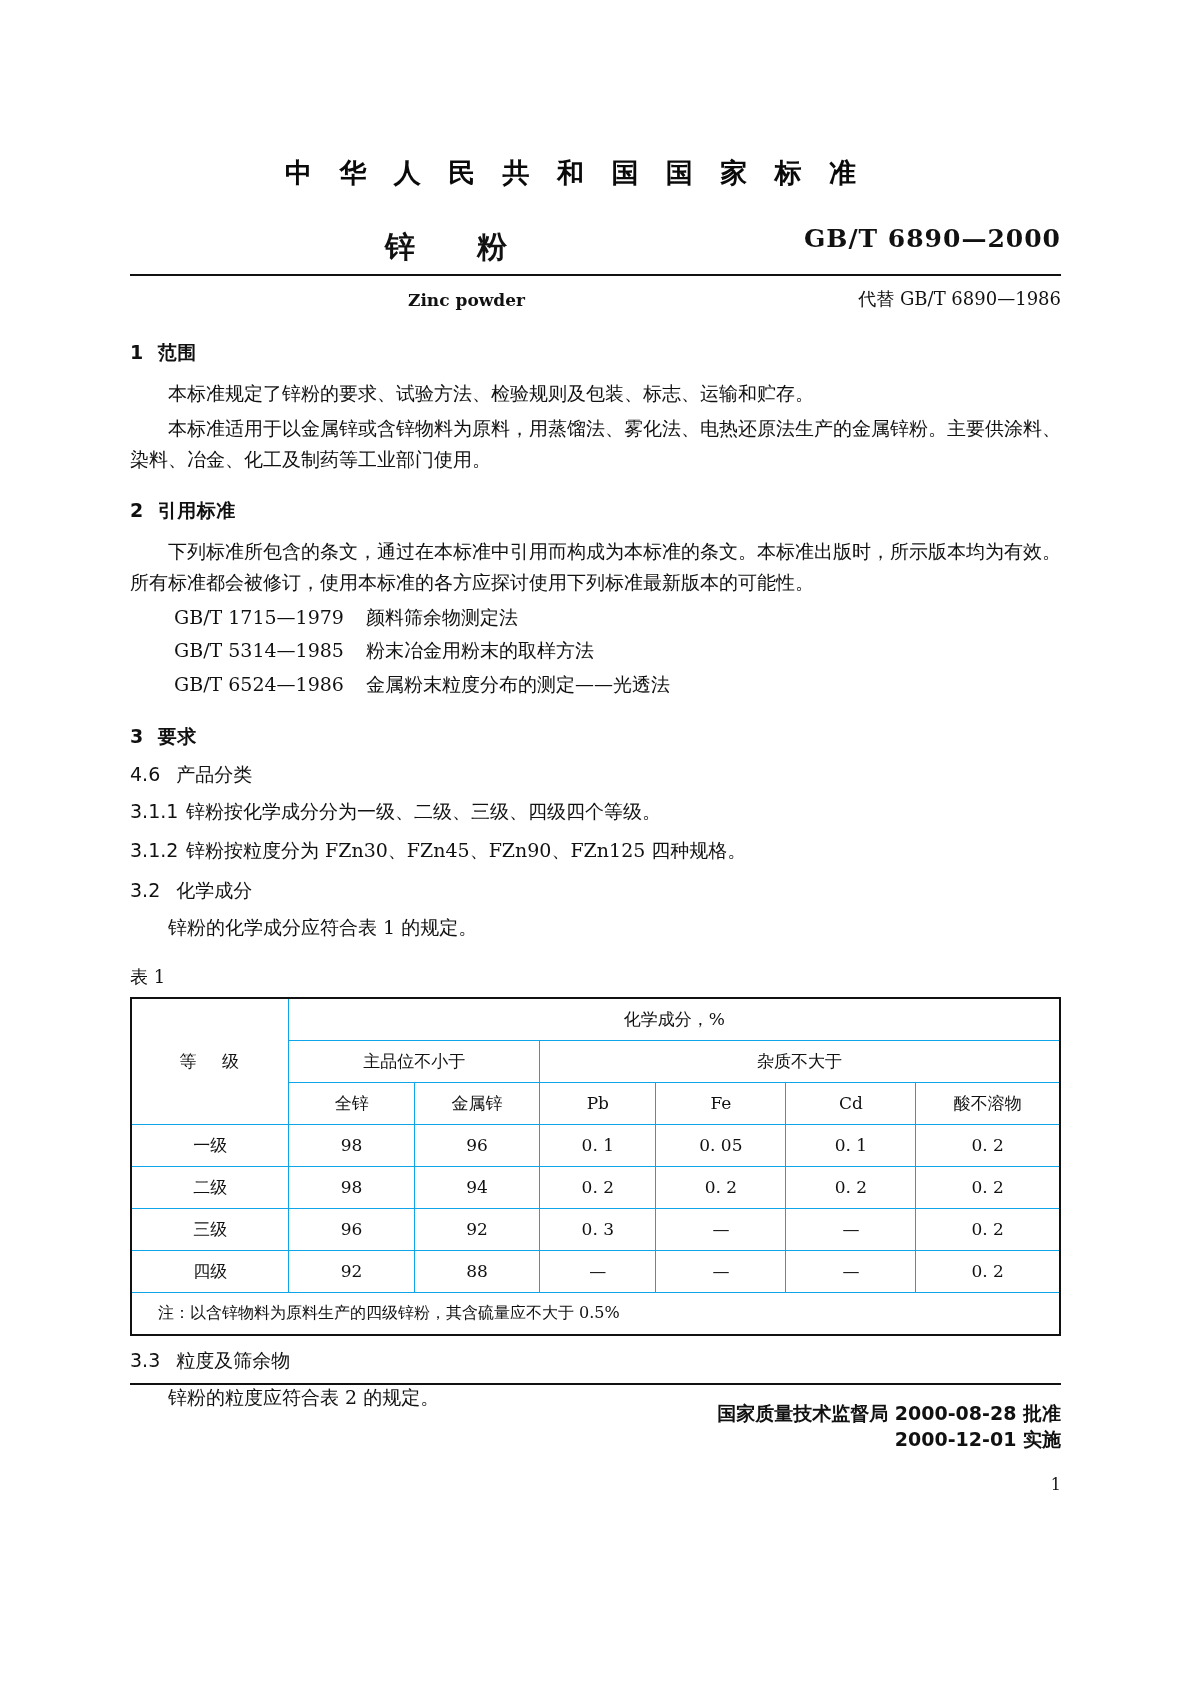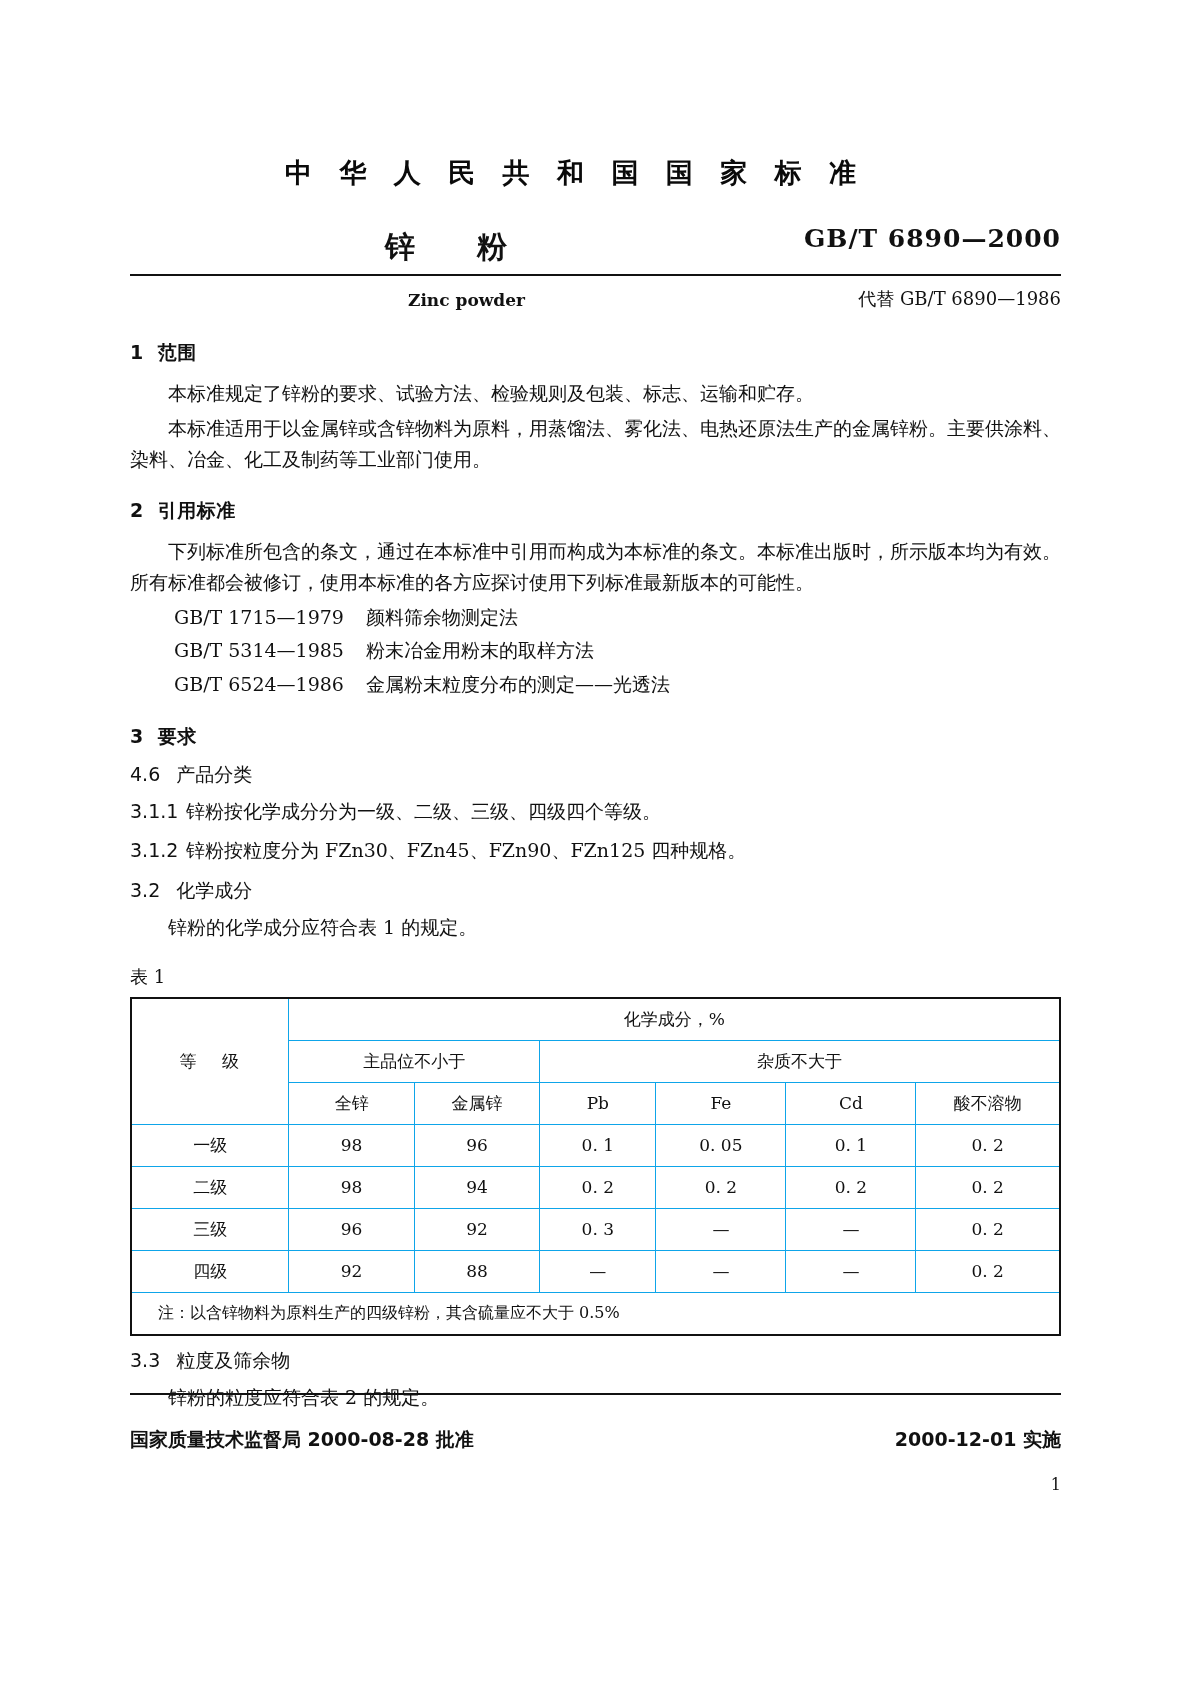--- a/index.html
+++ b/index.html
@@ -160,21 +160,22 @@
     bottom: 118px;
   }
   .rule-bottom { border-top: 2px solid #111; }
   .footer-row {
     display: flex;
     justify-content: space-between;
     align-items: flex-end;
     font-family: "DejaVu Sans", "Liberation Sans", sans-serif;
     font-weight: 700;
     font-size: 19px;
-    padding-top: 32px;
+    padding-top: 16px;
+    flex-direction: column;
   }
   .page-num {
     text-align: right;
     font-family: "DejaVu Serif", "Liberation Serif", serif;
     font-weight: 400;
     font-size: 16px;
     padding-top: 22px;
   }
 </style>
 </head>

